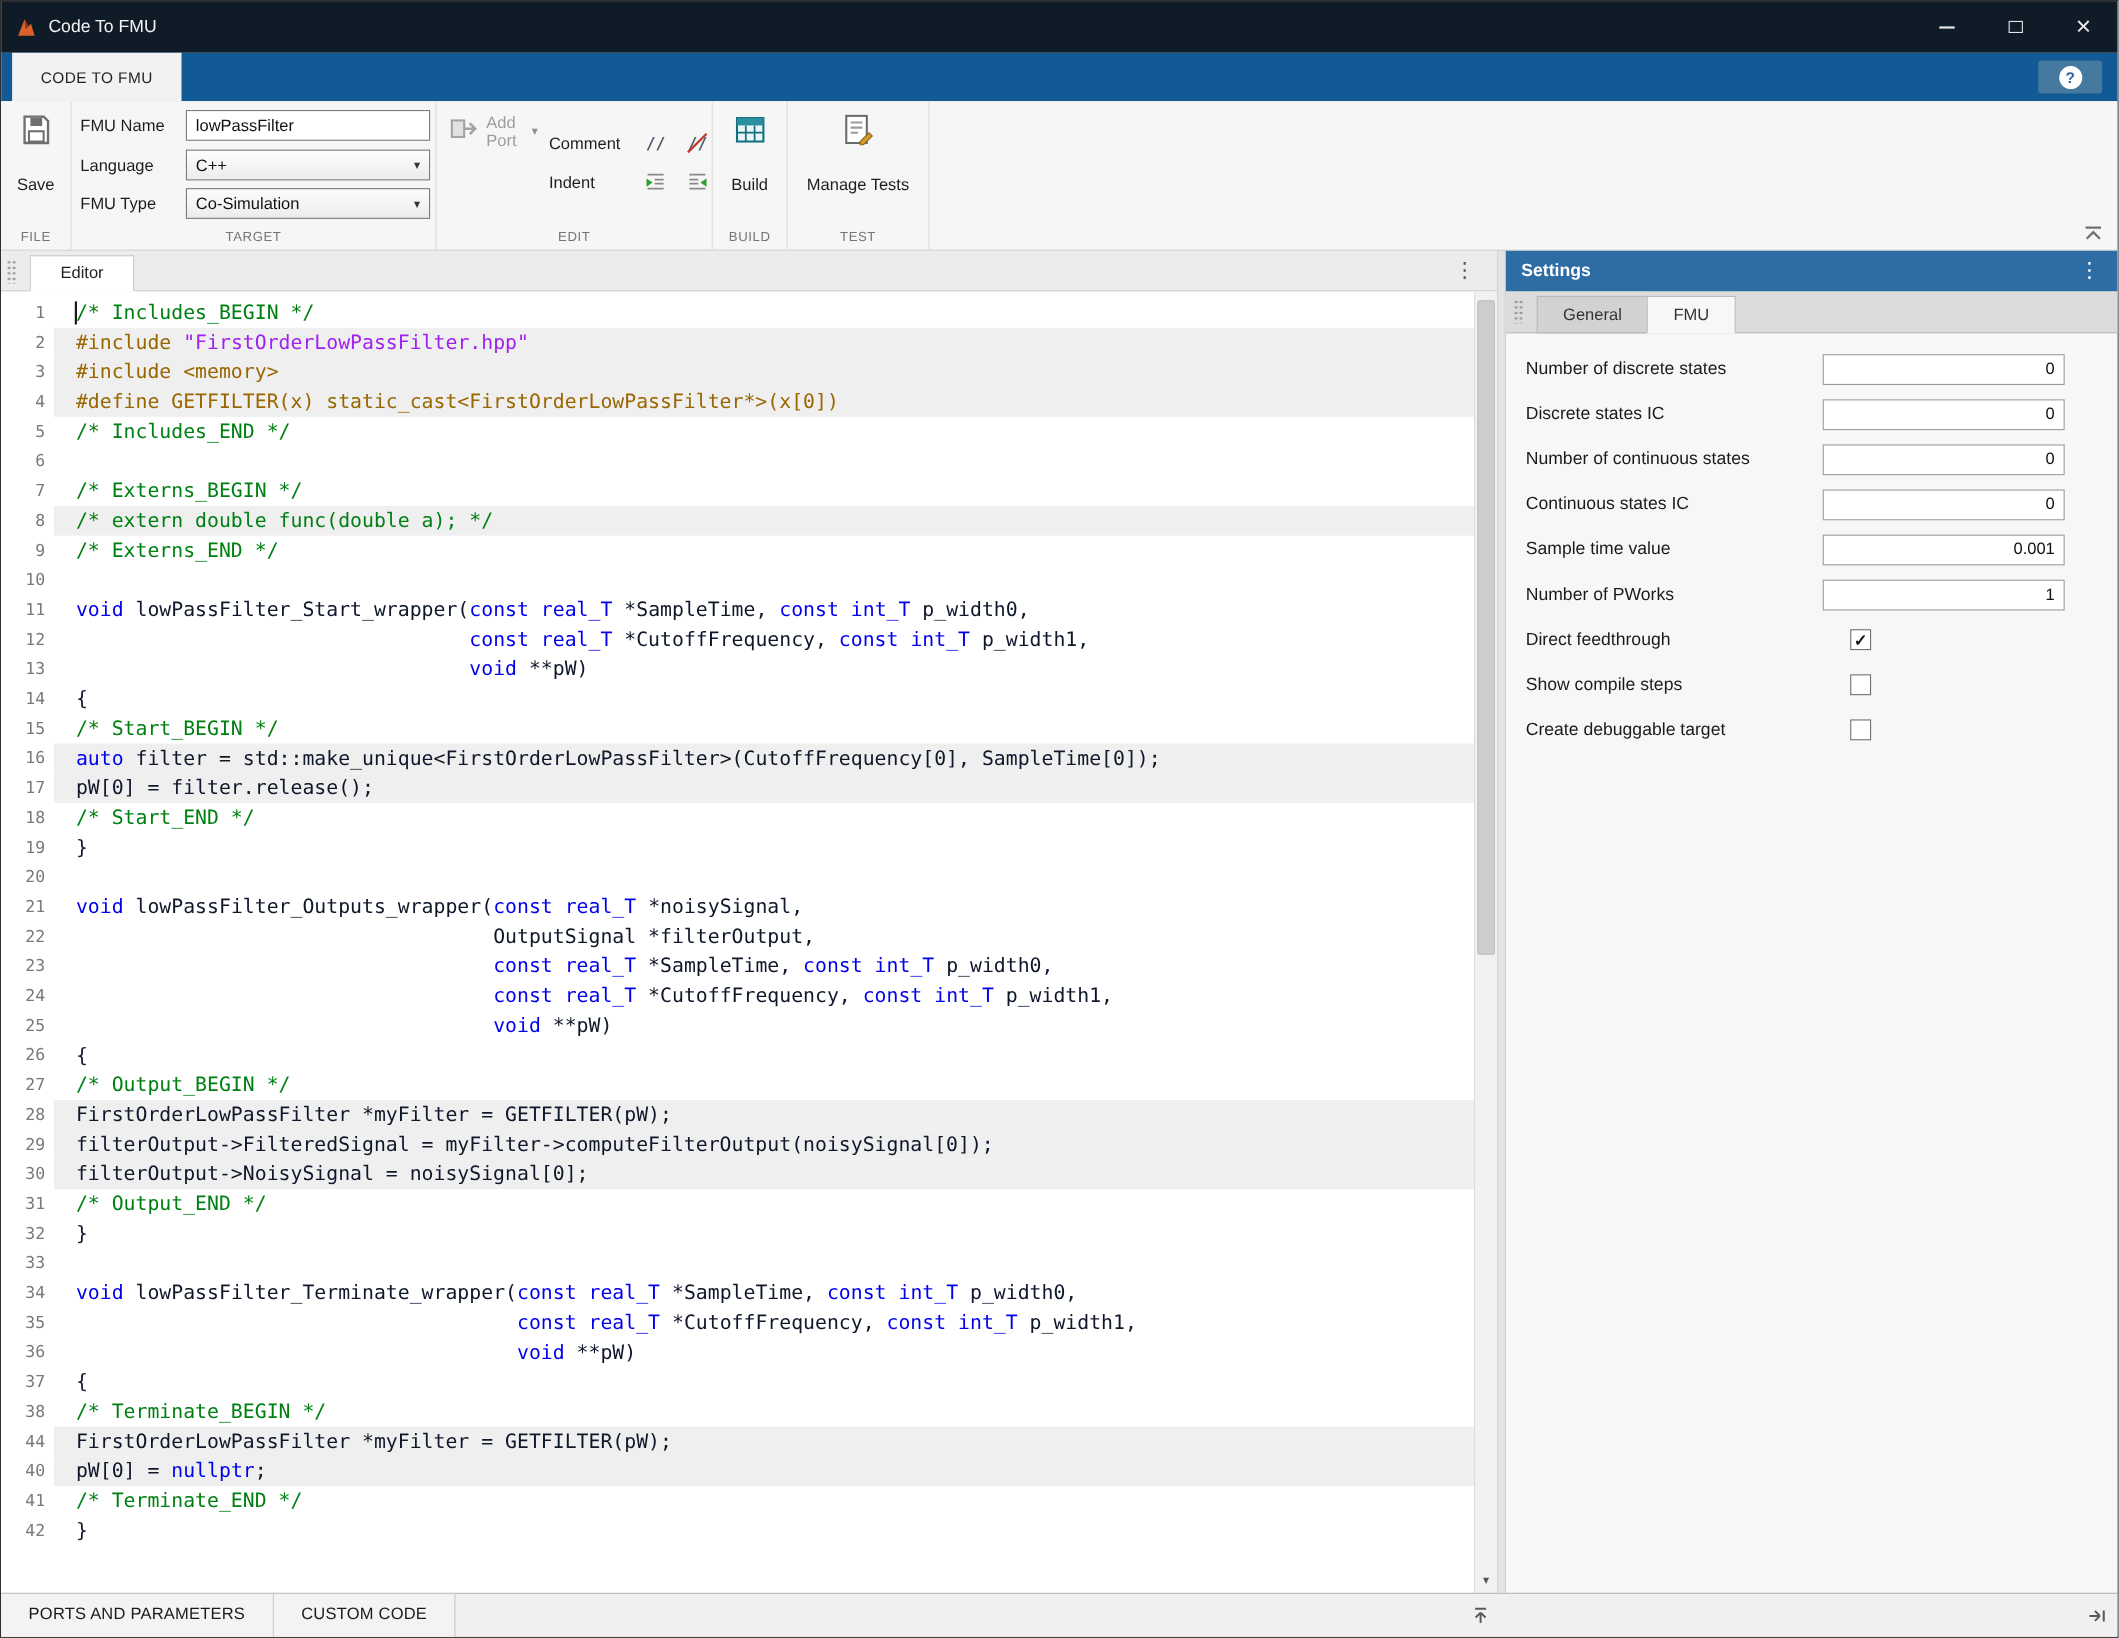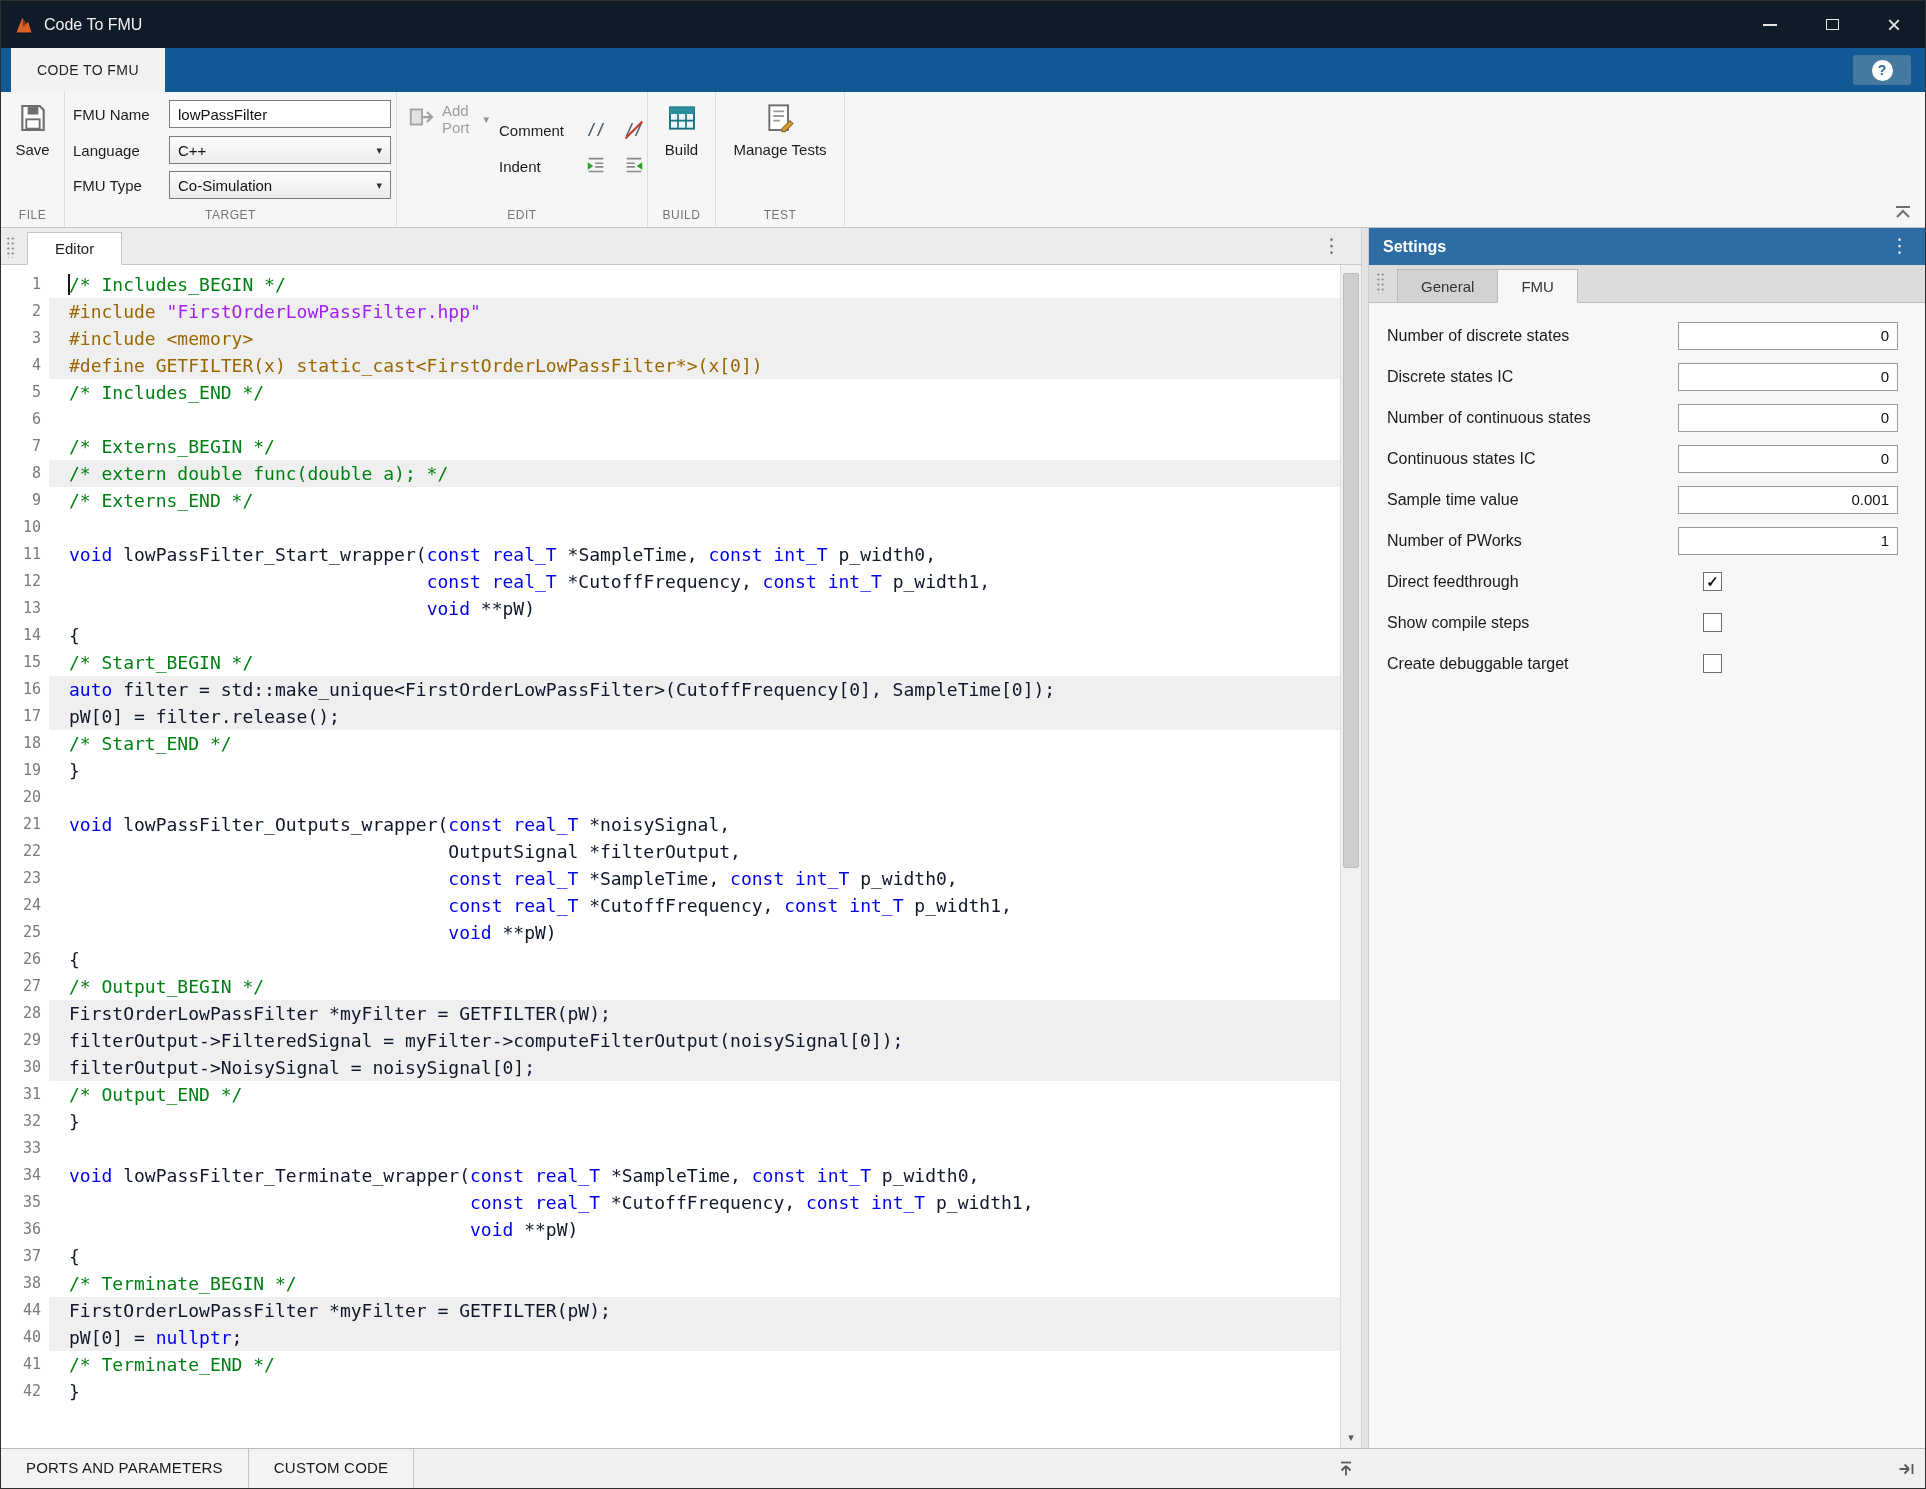--- a/index.html
+++ b/index.html
@@ -24,21 +24,21 @@
 
   
   .ribbon{position:absolute;top:91px;left:0;right:0;height:136px;background:#f6f6f6;border-bottom:1px solid #c3c3c3;}
   .rsec{position:absolute;top:0;height:135px;border-right:1px solid #dcdcdc;}
   .sec-file{left:0;width:64px;}
   .sec-target{left:64px;width:332px;}
   .sec-edit{left:396px;width:251px;}
   .sec-build{left:647px;width:68px;}
   .sec-test{left:715px;width:129px;}
   .seclabel{position:absolute;bottom:5px;left:0;right:0;text-align:center;font-size:12px;color:#757575;letter-spacing:.5px;}
-  .bigbtn{position:absolute;top:10px;left:0;right:0;display:flex;flex-direction:column;align-items:center;gap:3px;cursor:default;}
+  .bigbtn{position:absolute;top:10px;left:0;right:0;display:flex;flex-direction:column;align-items:center;gap:21px;cursor:default;}
   .blabel{font-size:15px;color:#1d1d1d;}
   .bigbtn.disabled .blabel{color:#9e9e9e;}
   .dd-caret-sm{font-size:11px;color:#8f8f8f;line-height:8px;}
   .trow{position:absolute;left:8px;height:30px;display:flex;align-items:center;}
   .trow.r1{top:7px;} .trow.r2{top:43px;} .trow.r3{top:78px;}
   .tlabel{width:96px;font-size:15px;color:#1d1d1d;}
   .tinput{width:222px;height:28px;border:1px solid #7b7b7b;background:#fff;font-size:15px;padding:0 8px;font-family:"Liberation Sans",sans-serif;color:#111;}
   .dropdown{width:222px;height:28px;border:1px solid #7b7b7b;background:linear-gradient(#fdfdfd,#ececec);display:flex;align-items:center;padding:0 8px;font-size:15px;position:relative;color:#111;}
   .dd-caret{position:absolute;right:8px;font-size:11px;color:#333;}
   .addport{position:absolute;left:10px;top:10px;width:82px;display:flex;flex-direction:row;align-items:center;gap:5px;}
@@ -76,21 +76,21 @@
   
   .settings-pane{position:absolute;left:1368px;right:0;top:227px;bottom:40px;background:#f7f7f7;}
   .sheader{position:absolute;top:0;left:0;right:0;height:37px;background:var(--header,#2e6da4);}
   .stitle{position:absolute;left:14px;top:0;line-height:37px;font-size:16px;font-weight:bold;color:#fff;}
   .sheader .kebab{position:absolute;right:16px;top:6px;color:#fff;}
   .stabs{position:absolute;top:37px;left:0;right:0;height:38px;background:#dcdcdc;border-bottom:1px solid #bfbfbf;display:flex;align-items:flex-end;padding-left:28px;}
   .stabs .grip{top:7px;left:7px;}
   .stab{height:34px;line-height:33px;padding:0 23px;font-size:15px;color:#333;border:1px solid #b9b9b9;background:#d2d2d2;margin-bottom:-1px;margin-right:-1px;}
   .stab.active{background:#f7f7f7;border-bottom-color:#f7f7f7;}
   .srows{position:absolute;top:75px;left:0;right:0;bottom:0;padding-top:12px;}
-  .srow{display:flex;align-items:center;height:41px;padding:0 27px 0 18px;}
+  .srow{display:flex;align-items:center;height:41px;padding:0 48px 0 18px;}
   .slabel{flex:1;font-size:16px;color:#1a1a1a;}
   .cslot{width:220px;display:flex;}
   .sinput{width:220px;height:28px;border:1px solid #9c9c9c;background:#fff;text-align:right;padding:0 8px;font-size:15px;font-family:"Liberation Sans",sans-serif;color:#111;}
   .cb{width:19px;height:19px;border:1px solid #6f6f6f;background:#fff;margin-left:25px;display:flex;align-items:center;justify-content:center;font-size:15px;font-weight:bold;color:#111;}
 
   
   .bottombar{position:absolute;left:0;right:0;bottom:0;height:40px;background:#f0f0f0;border-top:1px solid #b9b9b9;display:flex;}
   .btab{padding:0 25px;line-height:38px;font-size:15px;color:#1a1a1a;border-right:1px solid #c6c6c6;letter-spacing:.2px;background:#f3f3f3;}
   .bicon{position:absolute;top:9px;width:22px;height:22px;display:flex;align-items:center;justify-content:center;}
   .bicon.left{left:1334px;} .bicon.right{right:8px;}

